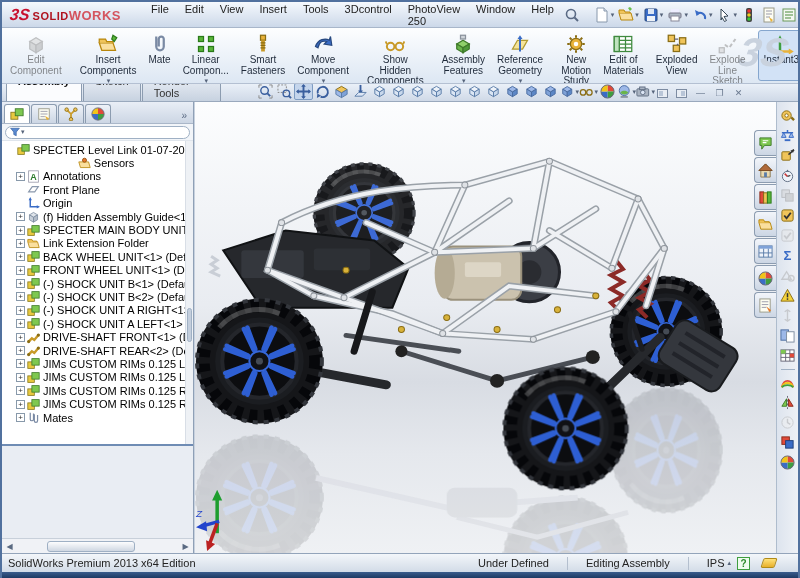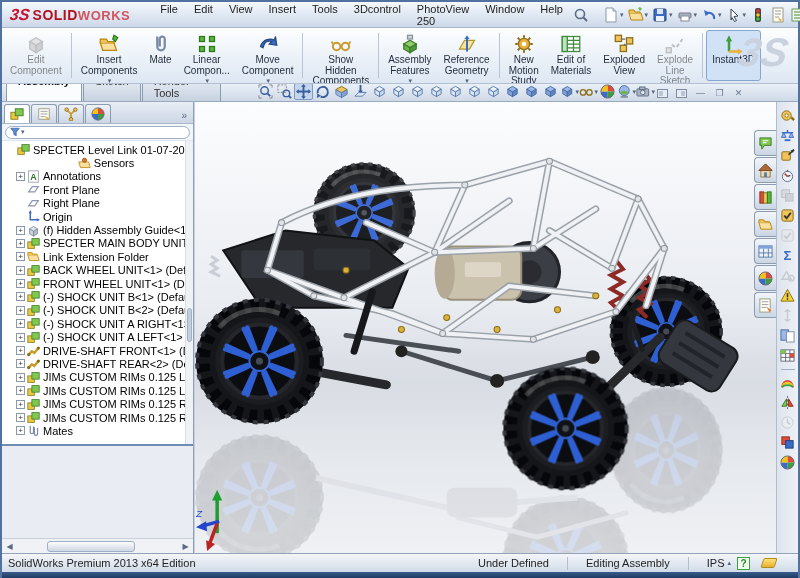--- a/index.html
+++ b/index.html
@@ -4,21 +4,21 @@
 <style>
   * { box-sizing: border-box; margin:0; padding:0; }
   html,body { width:800px; height:578px; overflow:hidden; font-family:"Liberation Sans",sans-serif; font-size:11px; }
   .window { width:800px; height:578px; display:flex; flex-direction:column; background:#dce4ef;
             border:2px solid #51719e; border-bottom:none; position:relative; }
   
   .titlebar { height:26px; flex:0 0 26px; display:flex; align-items:center;
               background:linear-gradient(#f5f9fd,#ccd8e9); border-bottom:1px solid #a8b6ca; padding:0 4px; }
   .logo { display:flex; align-items:baseline; margin:0 8px 0 4px; white-space:nowrap; }
   .logo-mark { font-style:italic; font-weight:bold; font-size:16px; color:#c8102e; transform:skewX(-8deg); margin-right:3px;}
-  .logo-bold { font-weight:bold; font-size:14px; color:#b0121f; letter-spacing:.5px;text-align:right;}
+  .logo-bold { font-weight:bold; font-size:11px; color:#b0121f; letter-spacing:.5px;text-align:right;}
   .logo-rest { font-weight:bold; font-size:13px; color:#d4545f; letter-spacing:.5px;}
   .menubar { display:flex; margin-left:14px; }
   .menu-item { padding:3px 8px; color:#222; cursor:default; border-radius:2px; }
   .qsep { width:1px; height:18px; background:#aab7c8; margin:0 5px; }
   .quickbar { display:flex; align-items:center; }
   .qbtn { display:flex; align-items:center; height:20px; padding:0 2px; border-radius:2px; }
   .qbtn .icon { width:16px; height:16px; display:inline-block; }
   .dd { font-size:7px; color:#55637a; margin-left:1px; }
   
   .cmdbar { height:56px; flex:0 0 56px; display:flex; align-items:stretch; padding:1px 2px;
@@ -275,20 +275,31 @@
             </g>
           </svg>
         </span>
         <div class="cmlabel">Linear
 Compon...</div>
         <span class="dd">▾</span>
       </div>
       <div class="cmbtn">
         <span class="icon" style="width: 20px; height: 20px;">
           <svg viewBox="0 0 16 16">
+            <rect x="6" y="1" width="4" height="4" fill="#e8b23a" stroke="#8a6d14"></rect>
+            <path d="M8 5v9" stroke="#c89a28" stroke-width="3"></path>
+            <path d="M6 7h4M6 9h4M6 11h4" stroke="#8a6d14" stroke-width="1"></path>
+          </svg>
+        </span>
+        <div class="cmlabel">Smart
+Fasteners</div>
+      </div>
+      <div class="cmbtn">
+        <span class="icon" style="width: 20px; height: 20px;">
+          <svg viewBox="0 0 16 16">
             <path d="M2 10 C4 4 10 3 13 5 L14 2 L15 9 L9 8 L11 6 C8 5 5 6 4 11z" fill="#3a6cc6" stroke="#28497f"></path>
           </svg>
         </span>
         <div class="cmlabel">Move
 Component</div>
         <span class="dd">▾</span>
       </div>
       <div class="cmsep"></div>
       <div class="cmbtn">
         <span class="icon" style="width: 20px; height: 20px;">
@@ -698,29 +709,20 @@
               <span class="tlabel">Annotations</span>
             </div>
             <div class="trow" style="padding-left: 12px;">
               <span class="texp none"></span>
               <span class="icon" style="width: 13px; height: 13px;">
                 <svg viewBox="0 0 16 16">
                   <path d="M2 11l4.5-6.5h7.5L9.5 11z" fill="none" stroke="#8a98ac" stroke-width="1.4"></path>
                 </svg>
               </span>
               <span class="tlabel">Front Plane</span>
-            </div>
-            <div class="trow" style="padding-left: 12px;">
-              <span class="texp none"></span>
-              <span class="icon" style="width: 13px; height: 13px;">
-                <svg viewBox="0 0 16 16">
-                  <path d="M2 11l4.5-6.5h7.5L9.5 11z" fill="none" stroke="#8a98ac" stroke-width="1.4"></path>
-                </svg>
-              </span>
-              <span class="tlabel">Right Plane</span>
             </div>
             <div class="trow" style="padding-left: 12px;">
               <span class="texp none"></span>
               <span class="icon" style="width: 13px; height: 13px;">
                 <svg viewBox="0 0 16 16">
                   <path d="M4 2v10h10" fill="none" stroke="#3a6cc6" stroke-width="1.8"></path>
                   <path d="M4 0L2 4h4zM16 12l-4-2v4z" fill="#3a6cc6"></path>
                 </svg>
               </span>
               <span class="tlabel">Origin</span>

